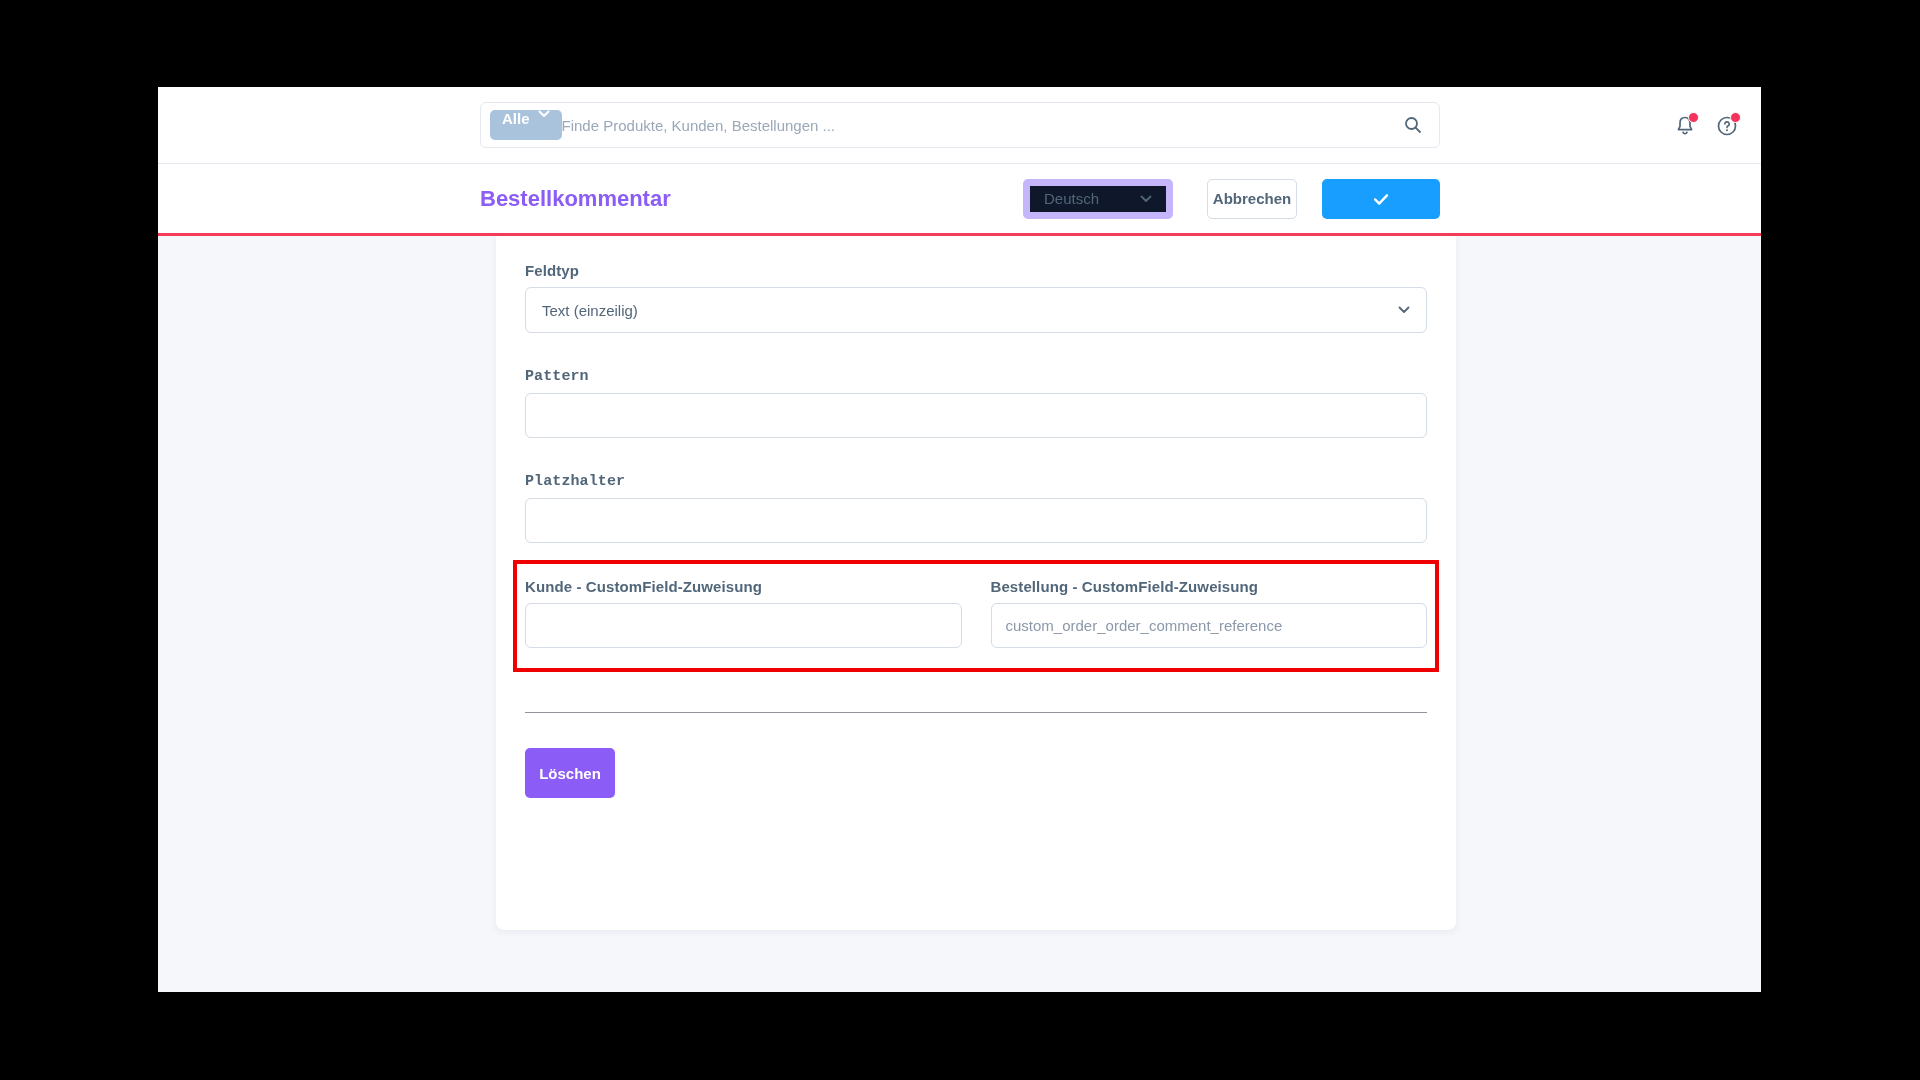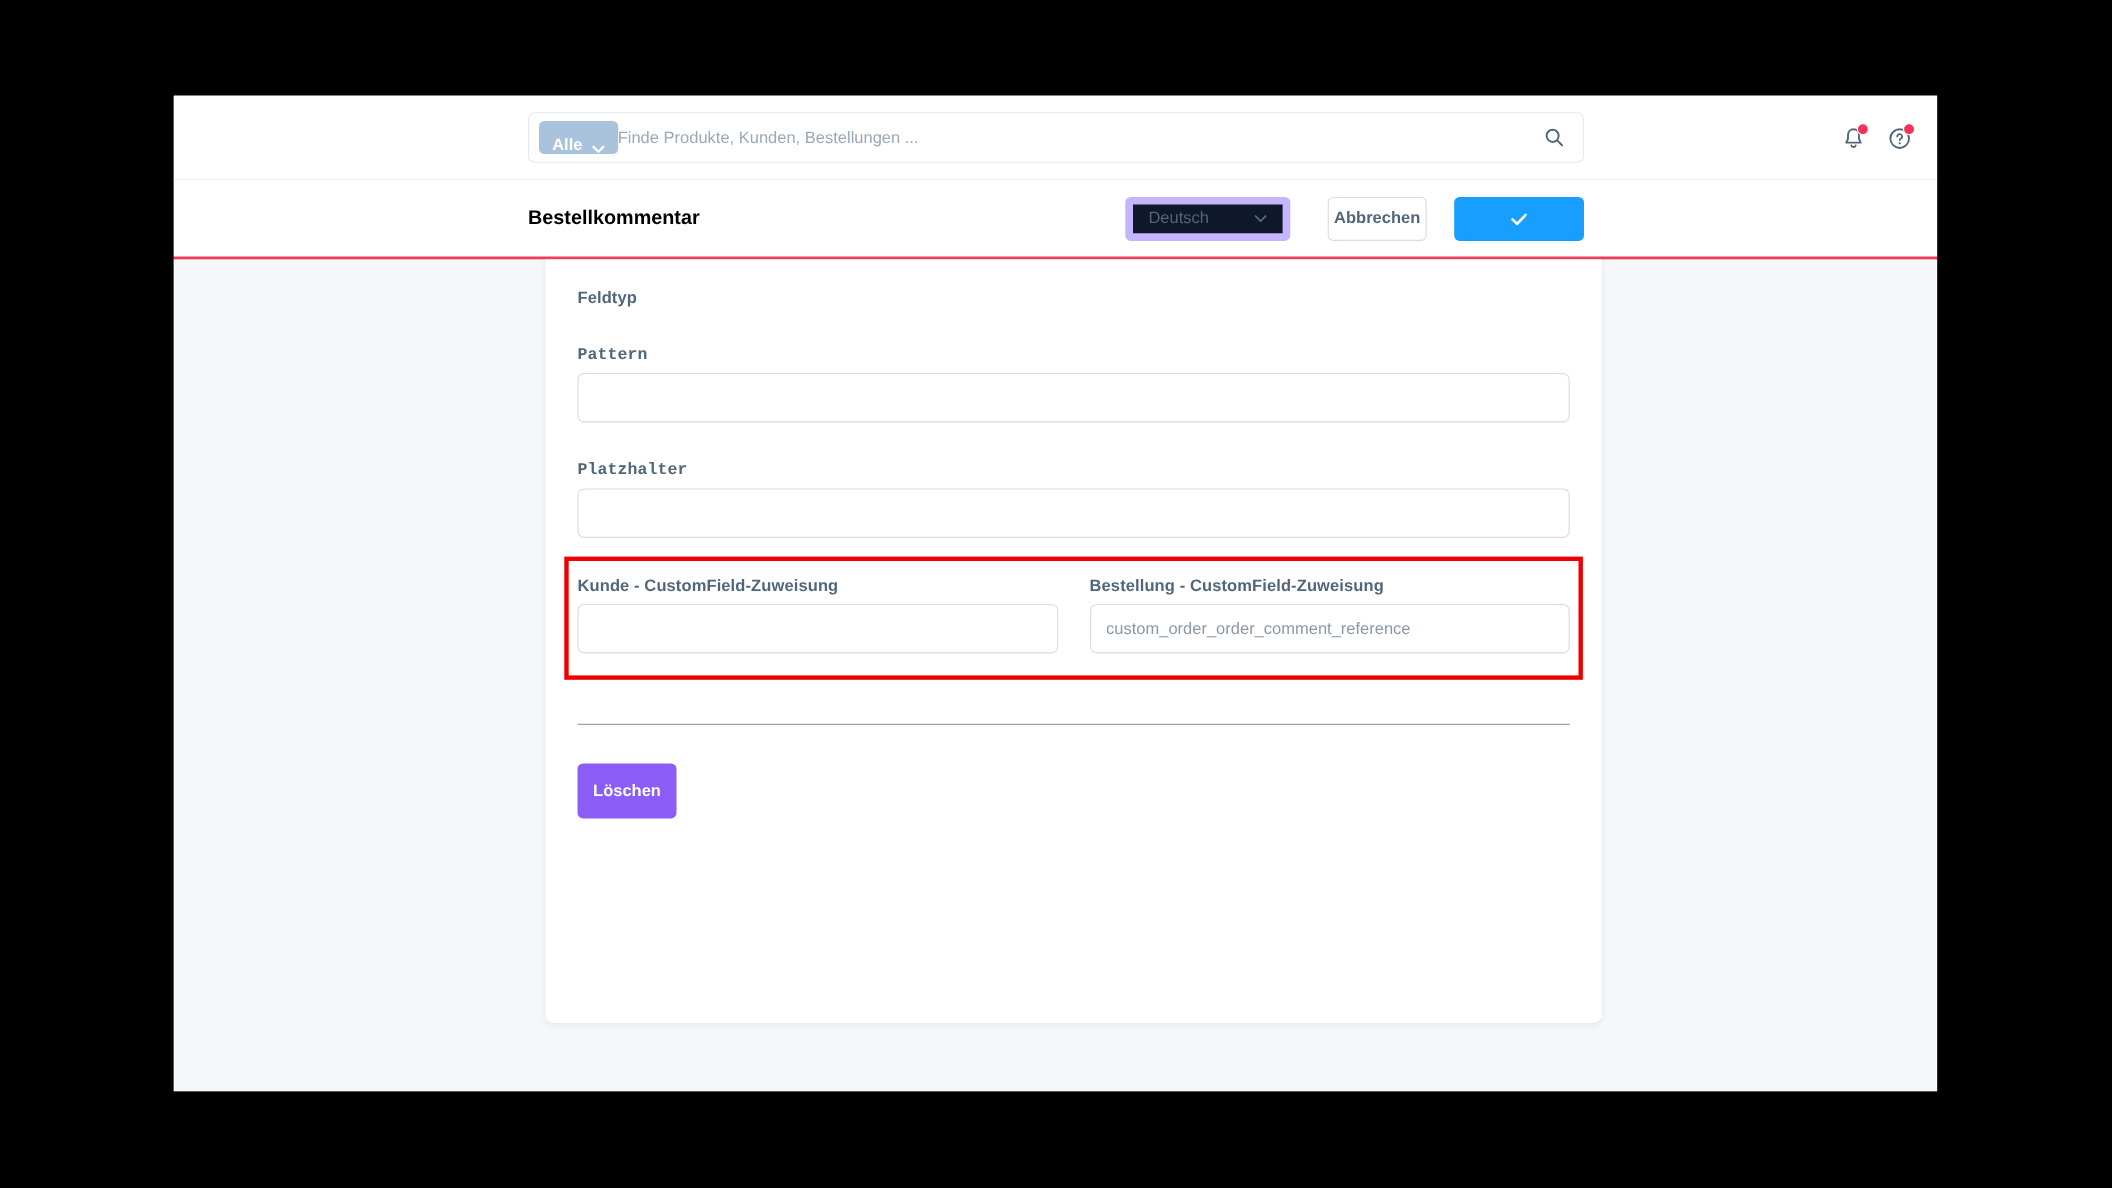--- a/index.html
+++ b/index.html
@@ -9,38 +9,38 @@
   .window { position: absolute; left: 158px; top: 87px; width: 1603px; height: 905px;
     background: #fff; }
 
   
   .topbar { position: relative; height: 77px; background: #fff;
     border-bottom: 1px solid #e3e9ef; }
   .search-box { position: absolute; left: 322px; top: 15px; width: 960px; height: 46px;
     border: 1px solid #e3e9ef; border-radius: 6px; display: flex; align-items: center;
     background: #fff; }
   .scope-badge { margin-left: 9px; height: 30px; padding: 0 12px; background: #aac3dd;
-    border-radius: 5px; display: flex; align-items: flex-end; gap: 8px; cursor: pointer;
+    border-radius: 5px; display: flex; align-items: flex-start; gap: 8px; cursor: pointer;
     color: #fff; font-weight: bold; font-size: 15px; }
   .search-input { flex: 1; border: none; outline: none; font-size: 15px; color: #52667a;
     padding: 0 0; font-family: inherit; background: transparent; }
   .search-input::placeholder { color: #9aa8b8; }
   .search-icon-wrap { margin-right: 16px; display: flex; align-items: center; cursor: pointer; }
   .top-icons { position: absolute; right: 19px; top: 0; height: 77px; display: flex;
     align-items: center; gap: 12px; }
   .icon-btn { position: relative; width: 30px; height: 30px; display: flex;
     align-items: center; justify-content: center; cursor: pointer; }
   .icon-dot { position: absolute; top: 1px; right: 1px; width: 11px; height: 11px;
     border-radius: 50%; background: #f5325b; border: 1px solid #fff; }
 
   
   .smartbar { position: relative; height: 69px; background: #fff; display: flex;
     align-items: center; }
-  .page-title { position: absolute; left: 322px; font-size: 18px; font-weight: bold;
-    color: #000000; }
+  .page-title { position: absolute; left: 322px; font-size: 22px; font-weight: bold;
+    color: #8b5cf6; }
   .smartbar-actions { position: absolute; right: 321px; display: flex; align-items: center; }
   .btn { height: 40px; border-radius: 5px; font-family: inherit; font-size: 15px;
     cursor: pointer; display: flex; align-items: center; justify-content: center; }
   .btn-lang { width: 150px; background: #0f172a; border: 7px solid #c4b5fd; color: #52667a;
     justify-content: space-between; padding: 0 14px; }
   .btn-cancel { width: 90px; margin-left: 34px; background: #fff; border: 1px solid #d5dce3;
     color: #52667a; font-weight: bold; }
   .btn-save { width: 118px; margin-left: 25px; background: #189eff; border: none; }
   .redline { height: 3px; background: #f43b5c; }
 
@@ -129,20 +129,26 @@
       </button>
     </div>
   </div>
   <div class="redline"></div>
 
   <div class="content">
     <div class="card">
 
       <div class="group-feldtyp">
         <label class="field-label">Feldtyp</label>
+        <div class="select-box">
+          <span>Text (einzeilig)</span>
+          <svg width="12" height="8" viewBox="0 0 12 8">
+            <path d="M1.5 1.5 L6 6 L10.5 1.5" fill="none" stroke="#52667a" stroke-width="1.8" stroke-linecap="round" stroke-linejoin="round"></path>
+          </svg>
+        </div>
       </div>
 
 
       <div class="group-gap">
         <label class="field-label">Pattern</label>
         <input class="text-input" value="" style="">
       </div>
 
       <div class="group-gap">
         <label class="field-label">Platzhalter</label>

